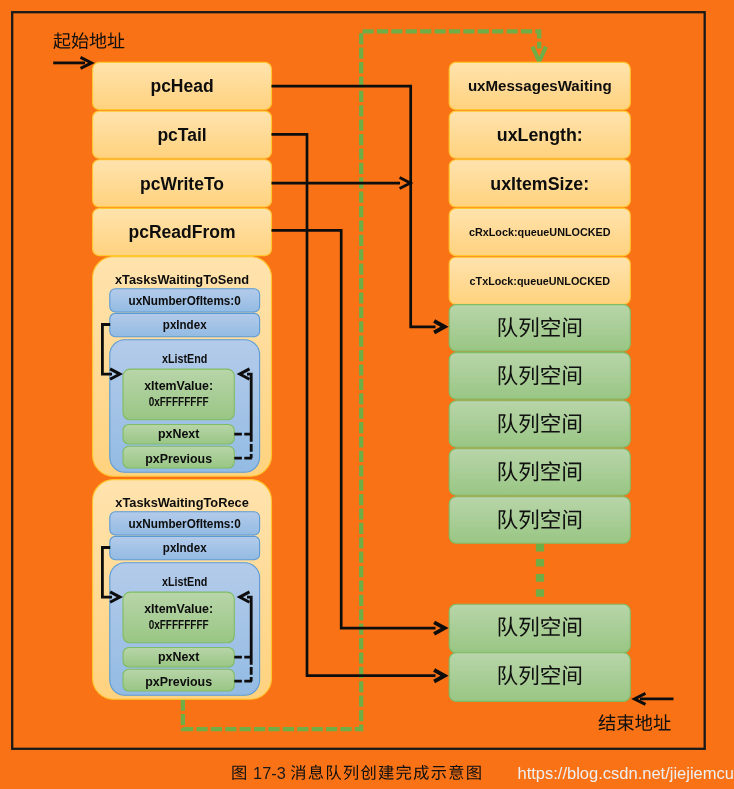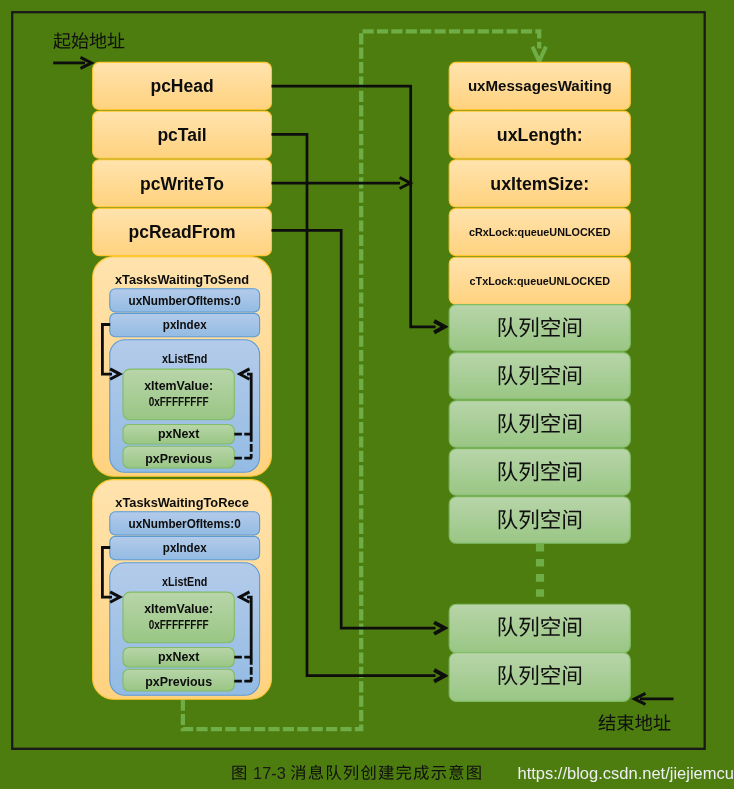--- a/index.html
+++ b/index.html
@@ -1,19 +1,19 @@
 <!DOCTYPE html>
 <html><head>
 <meta charset="utf-8">
 <title>FreeRTOS Message Queue Creation Diagram</title>
 <style>
   html,body{margin:0;padding:0;background:#ffffff;}
   body{width:734px;height:789px;overflow:hidden;
        font-family:"Liberation Sans",sans-serif;}
-  #stage{position:relative;width:734px;height:789px;background:#4d7c0f;}
+  #stage{position:relative;width:734px;height:789px;background:#f97316;}
   svg#diagram{display:block;width:734px;height:789px;}
   text.lbl{font-family:"Liberation Sans",sans-serif;font-weight:bold;fill:#0d0d0d;}
   .cjk{fill:#111111;}
   .wm{font-family:"Liberation Sans",sans-serif;font-size:16.5px;fill:#edeff2;}
 </style>
 </head>
 <body>
 
 <div id="stage">
   <svg id="diagram" viewBox="0 0 734 789" width="734" height="789" xmlns="http://www.w3.org/2000/svg">

